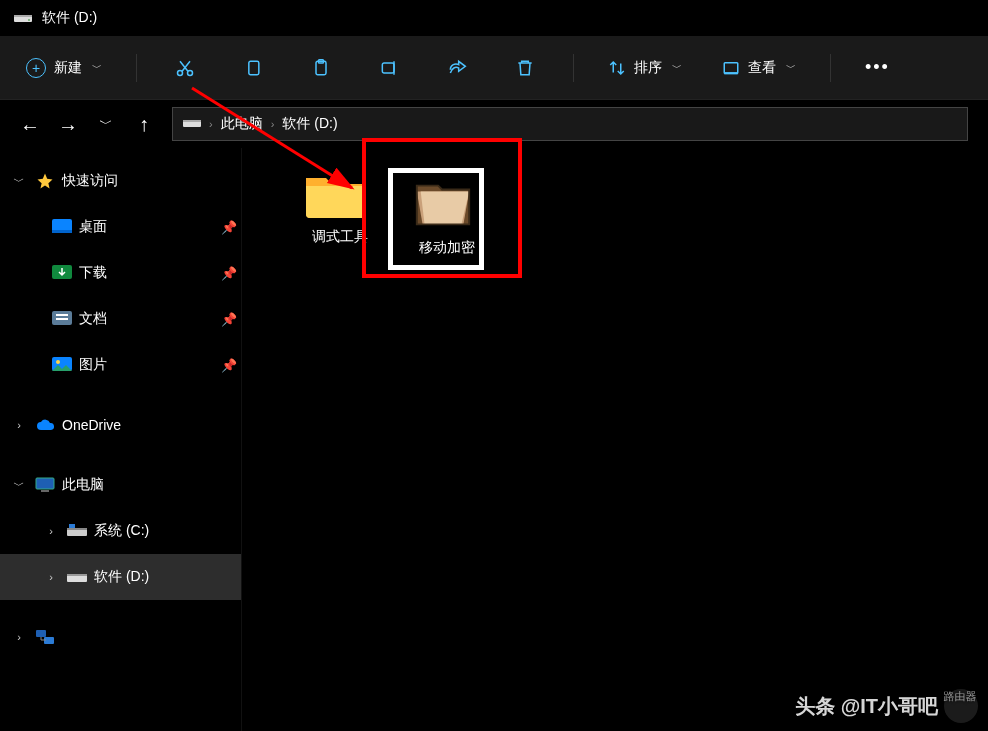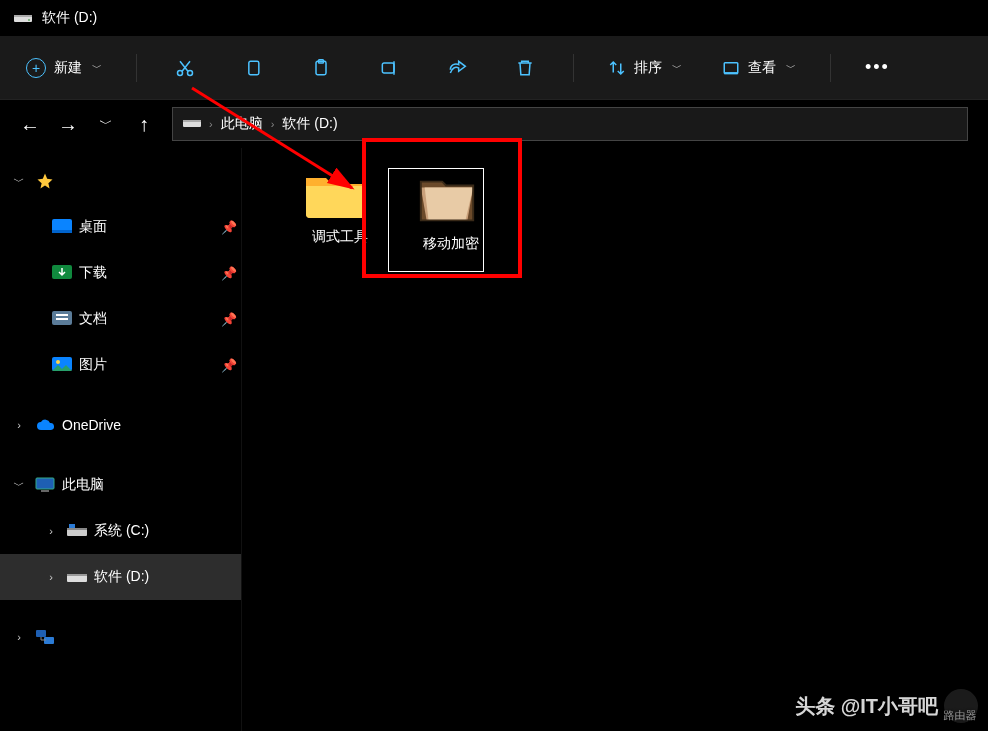--- a/index.html
+++ b/index.html
@@ -248,20 +248,21 @@
 <div class="main">
 
   <div class="sidebar">
     <div class="tree-item">
       <span class="tree-caret">﹀</span>
       <span class="tree-icon">
         <svg width="18" height="18" viewBox="0 0 24 24">
             <path fill="#ffc83d" d="M12 2l2.9 6.9L22 10l-5.5 5 1.6 7L12 18l-6.1 4 1.6-7L2 10l7.1-1.1z"></path>
           </svg>
       </span>
+      <span class="tree-label">快速访问</span>
     </div>
     <div class="tree-item indent1">
       <span class="tree-icon">
         <svg width="20" height="16" viewBox="0 0 20 16">
             <rect width="20" height="14" rx="2" fill="#0a84ff"></rect>
             <rect x="0" y="11" width="20" height="3" fill="#0063cc"></rect>
           </svg>
       </span>
       <span class="tree-label">桌面</span>
       <span class="pin">📌</span>
@@ -359,21 +360,21 @@
   <div class="content">
     <div class="file-item">
       <span class="ficon">
         <svg width="64" height="52" viewBox="0 0 64 52">
             <path fill="#ffb02e" d="M2 10h20l6 6h34v30a4 4 0 01-4 4H6a4 4 0 01-4-4V10z"></path>
             <path fill="#ffd75a" d="M2 18h60v28a4 4 0 01-4 4H6a4 4 0 01-4-4V18z"></path>
           </svg>
       </span>
       <span class="flabel">调式工具</span>
     </div>
-    <div class="file-item" style="border:1px solid #ffffff;padding:6px 4px 18px;">
+    <div class="file-item" style="border:5px solid #ffffff;padding:6px 4px 8px;">
       <span class="ficon">
         <svg width="66" height="52" viewBox="0 0 66 52">
           <path fill="#6b4a2a" d="M6 6h22l4 4h28v36H6z"></path>
           <path fill="#c9a07a" d="M6 12h54l-6 34H12z"></path>
           <path fill="#e8cba6" d="M10 12h50l-8 34H14z"></path>
           <path stroke="#3a2a18" stroke-width="2" fill="none" d="M6 6h22l4 4h28v36H6z"></path>
         </svg>
       </span>
       <span class="flabel">移动加密</span>
     </div>
@@ -383,18 +384,18 @@
       <defs>
           <marker id="ah" markerWidth="10" markerHeight="10" refX="8" refY="3" orient="auto">
             <path d="M0,0 L0,6 L9,3 z" fill="#ff0000"></path>
           </marker>
         </defs>
       <line x1="10" y1="10" x2="170" y2="110" stroke="#ff0000" stroke-width="3" marker-end="url(#ah)"></line>
     </svg>
 
     <div class="watermark">
       <span>头条 @IT小哥吧</span>
-      <span style="width:34px;height:34px;border-radius:50%;background:rgba(255,255,255,0.12);display:flex;align-items:flex-end;justify-content:center;font-size:12px;">
+      <span style="width:34px;height:34px;border-radius:50%;background:rgba(255,255,255,0.12);display:flex;align-items:flex-start;justify-content:center;font-size:12px;">
         <span class="sub">路由器</span>
       </span>
     </div>
   </div>
 </div>
 
 </body></html>

